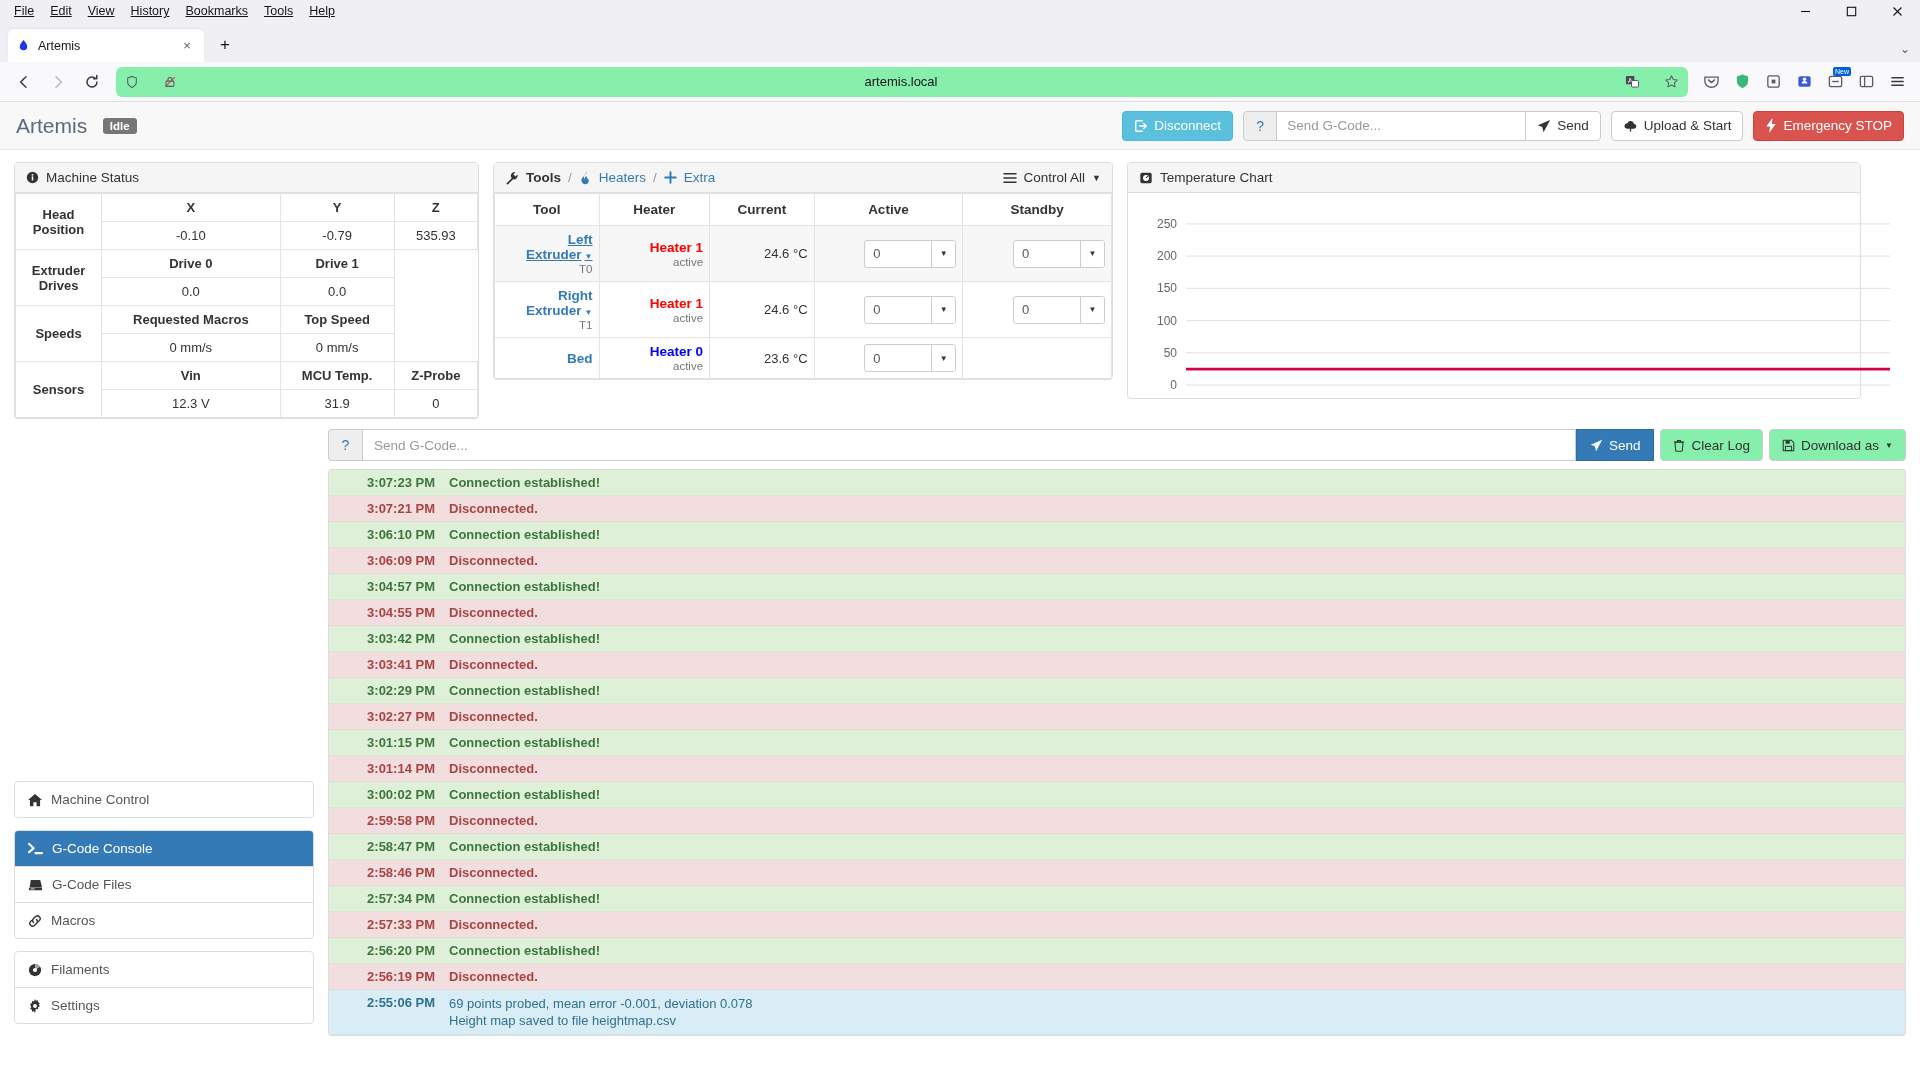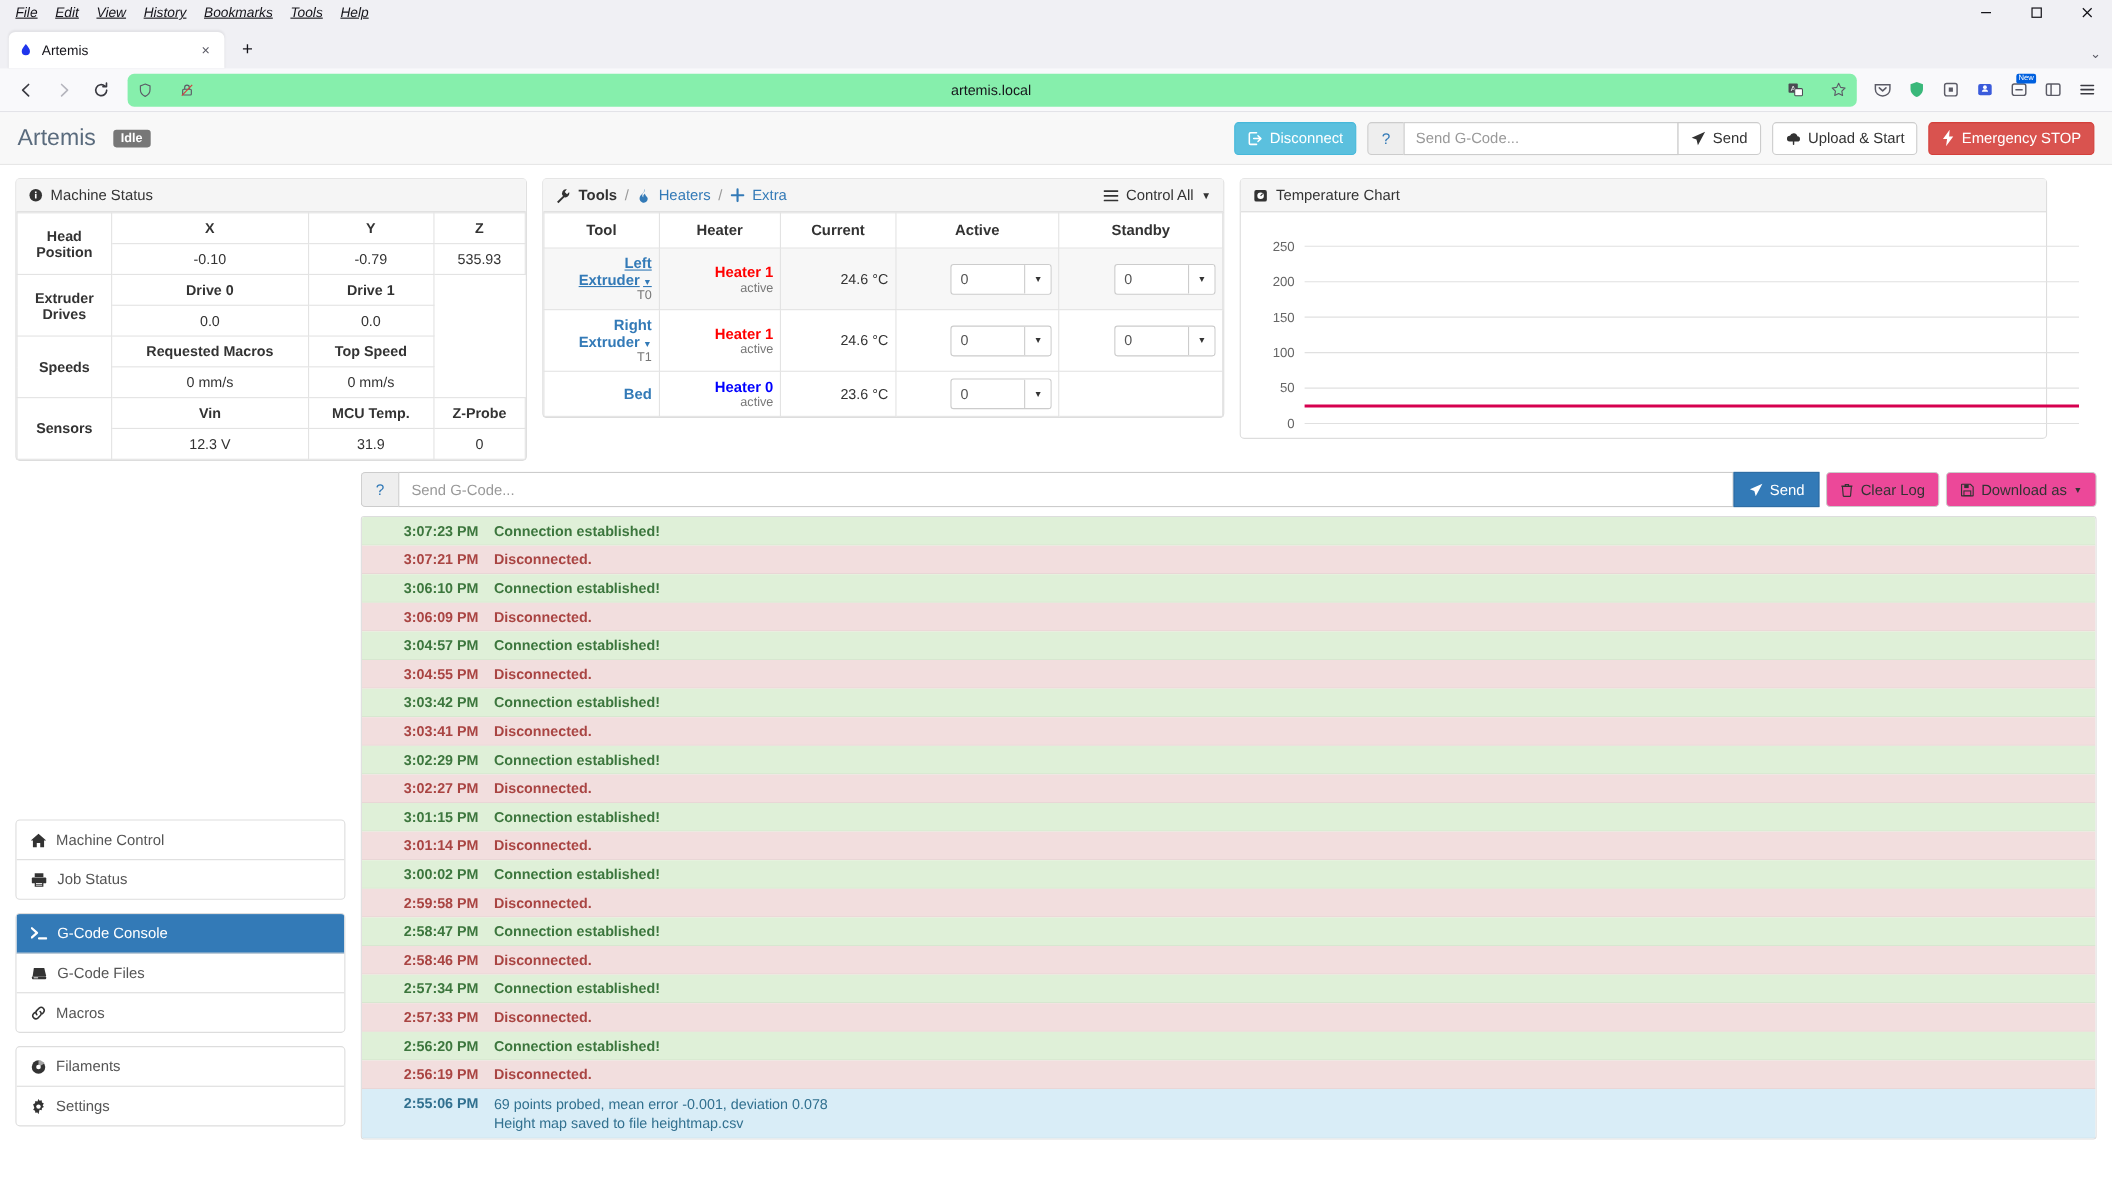--- a/index.html
+++ b/index.html
@@ -7,21 +7,21 @@
   body {
     width:1920px; height:1080px; overflow:hidden;
     font-family:"Liberation Sans", sans-serif;
     font-size:13px; color:#333; background:#fff;
   }
 
   
   .browser { width:1920px; background:#f0f0f4; }
   .menubar { height:22px; background:#f0f0f4; display:flex; align-items:center;
              padding-left:6px; font-size:12.5px; color:#15141a; position:relative; }
-  .menubar .mi { padding:2px 8px;font-style:italic; }
+  .menubar .mi { padding:2px 8px; }
   .menubar .mi u { text-decoration:underline; }
   .winbtns { position:absolute; right:0; top:0; height:22px; display:flex; }
   .wb { width:46px; height:22px; display:flex; align-items:center; justify-content:center;
         font-size:12px; color:#15141a; }
 
   .tabstrip { height:40px; background:#f0f0f4; display:flex; align-items:flex-end;
               padding:0 8px; position:relative; }
   .tab { width:196px; height:33px; background:#fff; border-radius:6px 6px 0 0;
          display:flex; align-items:center; padding:0 8px; gap:8px; font-size:12.5px;
          color:#15141a; box-shadow:0 -1px 2px rgba(0,0,0,.06); }
@@ -117,21 +117,21 @@
   .console { flex:1; }
   .console-bar { display:flex; align-items:stretch; gap:0; }
   .cbar-help { background:#eee; border:1px solid #ccc; border-right:none; width:34px;
                display:flex; align-items:center; justify-content:center; color:#337ab7;
                font-size:14px; border-radius:4px 0 0 4px; height:32px; }
   .cbar-input { flex:1; border:1px solid #ccc; background:#fff; height:32px;
                 display:flex; align-items:center; padding:0 11px; color:#999; font-size:13.5px; }
   .btn-primary { background:#337ab7; border:1px solid #2e6da4; color:#fff; height:32px;
                  display:inline-flex; align-items:center; gap:6px; padding:0 13px;
                  font-size:13.5px; }
-  .cbtn { background:#ec4899; border:1px solid #ccc; height:32px; display:inline-flex;
+  .cbtn { background:#86efac; border:1px solid #ccc; height:32px; display:inline-flex;
           align-items:center; gap:6px; padding:0 12px; font-size:13.5px; color:#333;
           margin-left:6px; border-radius:4px; }
 
   .logbox { margin-top:8px; border:1px solid #ddd; border-radius:3px; overflow:hidden; }
   .logrow { display:flex; font-size:13px; border-bottom:1px solid rgba(0,0,0,.035); }
   .logrow .t { width:120px; text-align:right; padding:5px 14px 5px 0; font-weight:bold;
                flex-shrink:0; }
   .logrow .m { padding:5px 0; font-weight:bold; }
   .logrow.ok { background:#dff0d8; }
   .logrow.ok .t, .logrow.ok .m { color:#3c763d; }
@@ -519,32 +519,20 @@
       <div id="sidebar-groups">
           <div class="navgrp">
             <div class="navitem">
               <span style="display: flex; color: rgb(51, 51, 51);">
                 <svg width="14" height="14" viewBox="0 0 16 16">
                   <path d="M8 1L0 8h2.2v7h4v-4.4h3.6V15h4V8H16z" fill="currentColor"></path>
                 </svg>
               </span>
               <span>Machine Control</span>
             </div>
-            <div class="navitem">
-              <span style="display: flex; color: rgb(51, 51, 51);">
-                <svg width="15" height="14" viewBox="0 0 16 16">
-                  <rect x="3.5" y="1" width="9" height="4" fill="currentColor"></rect>
-                  <rect x="0.5" y="5.5" width="15" height="6" rx="1" fill="currentColor"></rect>
-                  <rect x="3.5" y="10" width="9" height="5" fill="currentColor"></rect>
-                  <rect x="4.8" y="11.2" width="6.4" height="0.9" fill="#fff"></rect>
-                  <rect x="4.8" y="12.9" width="6.4" height="0.9" fill="#fff"></rect>
-                </svg>
-              </span>
-              <span>Job Status</span>
-            </div>
           </div>
           <div class="navgrp">
             <div class="navitem active">
               <span style="display: flex; color: rgb(255, 255, 255);">
                 <svg width="15" height="13" viewBox="0 0 16 14">
                   <path d="M1 2l5 4.6L1 11" fill="none" stroke="currentColor" stroke-width="2.2" stroke-linecap="round" stroke-linejoin="round"></path>
                   <path d="M8 12h7" stroke="currentColor" stroke-width="2.2" stroke-linecap="round"></path>
                 </svg>
               </span>
               <span>G-Code Console</span>

